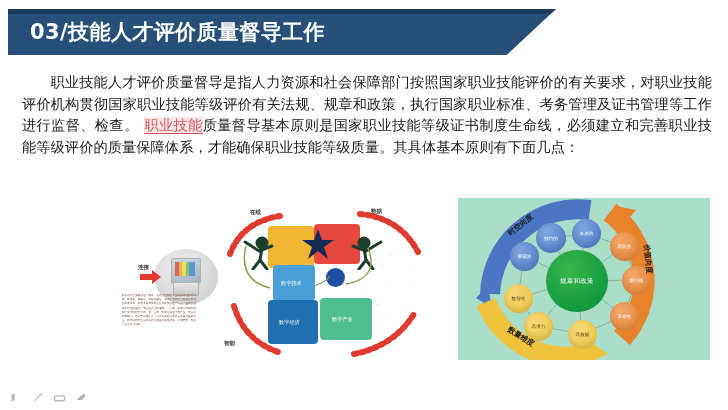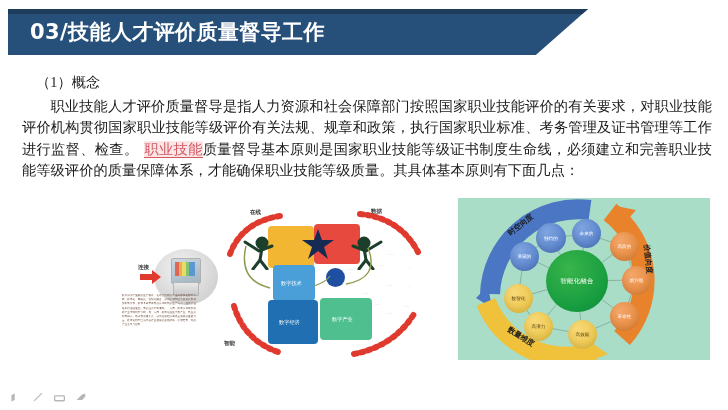--- a/index.html
+++ b/index.html
@@ -22,21 +22,20 @@
     background: #ffffff;
   }
 
   
   #title-banner {
     position: absolute;
     left: 8px;
     top: 9px;
     width: 548px;
     height: 46px;
-    padding-left: 32px;
   }
   #title-banner .band {
     position: absolute;
     inset: 0;
     background: #265079;
     -webkit-clip-path: polygon(0 0, 100% 0, 91% 100%, 0 100%);
     clip-path: polygon(0 0, 100% 0, 91% 100%, 0 100%);
   }
   #title-banner .band-top {
     position: absolute;
@@ -283,21 +282,20 @@
 
 <div id="slide">
 
   <div id="title-banner">
     <div class="band"></div>
     <div class="band-top"></div>
     <div id="title-text">03/技能人才评价质量督导工作</div>
   </div>
 
   <div id="body-copy">
-    <p id="concept-heading">（1）概念</p>
     <p id="concept-paragraph"><span>职业技能人才评价质量督导是指人力资源和社会保障部门按照国家职业技能评价的有关要求，对职业技能评价机构贯彻国家职业技能等级评价有关法规、规章和政策，执行国家职业标准、考务管理及证书管理等工作进行监督、检查。</span><span class="hl">职业技能</span><span>质量督导基本原则是国家职业技能等级证书制度生命线，必须建立和完善职业技能等级评价的质量保障体系，才能确保职业技能等级质量。其具体基本原则有下面几点：</span></p>
   </div>
 
   <div id="figure-left">
 
 
     <div id="device">
       <div id="device-screen">
         <div class="bars"></div>
       </div>
@@ -412,21 +410,21 @@
         <line x1="128" y1="36" x2="166" y2="48"></line>
         <line x1="166" y1="48" x2="178" y2="82"></line>
         <line x1="178" y1="82" x2="166" y2="118"></line>
         <line x1="166" y1="118" x2="124" y2="136"></line>
         <line x1="124" y1="136" x2="80" y2="128"></line>
         <line x1="80" y1="128" x2="60" y2="100"></line>
         <line x1="60" y1="100" x2="66" y2="58"></line>
       </g>
     </svg>
 
-    <div id="node-center">智能化融合</div>
+    <div id="node-center">规章和政策</div>
 
     <div class="node blue" style="left:78px;  top:25px; width:30px; height:30px;">独特的</div>
     <div class="node blue" style="left:114px; top:21px; width:29px; height:29px;">未来的</div>
     <div class="node blue" style="left:52px;  top:44px; width:29px; height:29px;">潜藏的</div>
     <div class="node orange" style="left:152px; top:34px; width:29px; height:29px;">高阶的</div>
     <div class="node orange" style="left:164px; top:68px; width:29px; height:29px;">新注视</div>
     <div class="node orange" style="left:152px; top:104px; width:29px; height:29px;">革命性</div>
     <div class="node yellow" style="left:46px;  top:86px; width:29px; height:29px;">数智化</div>
     <div class="node yellow" style="left:66px;  top:114px; width:29px; height:29px;">高潜力</div>
     <div class="node yellow" style="left:110px; top:122px; width:29px; height:29px;">高效能</div>

